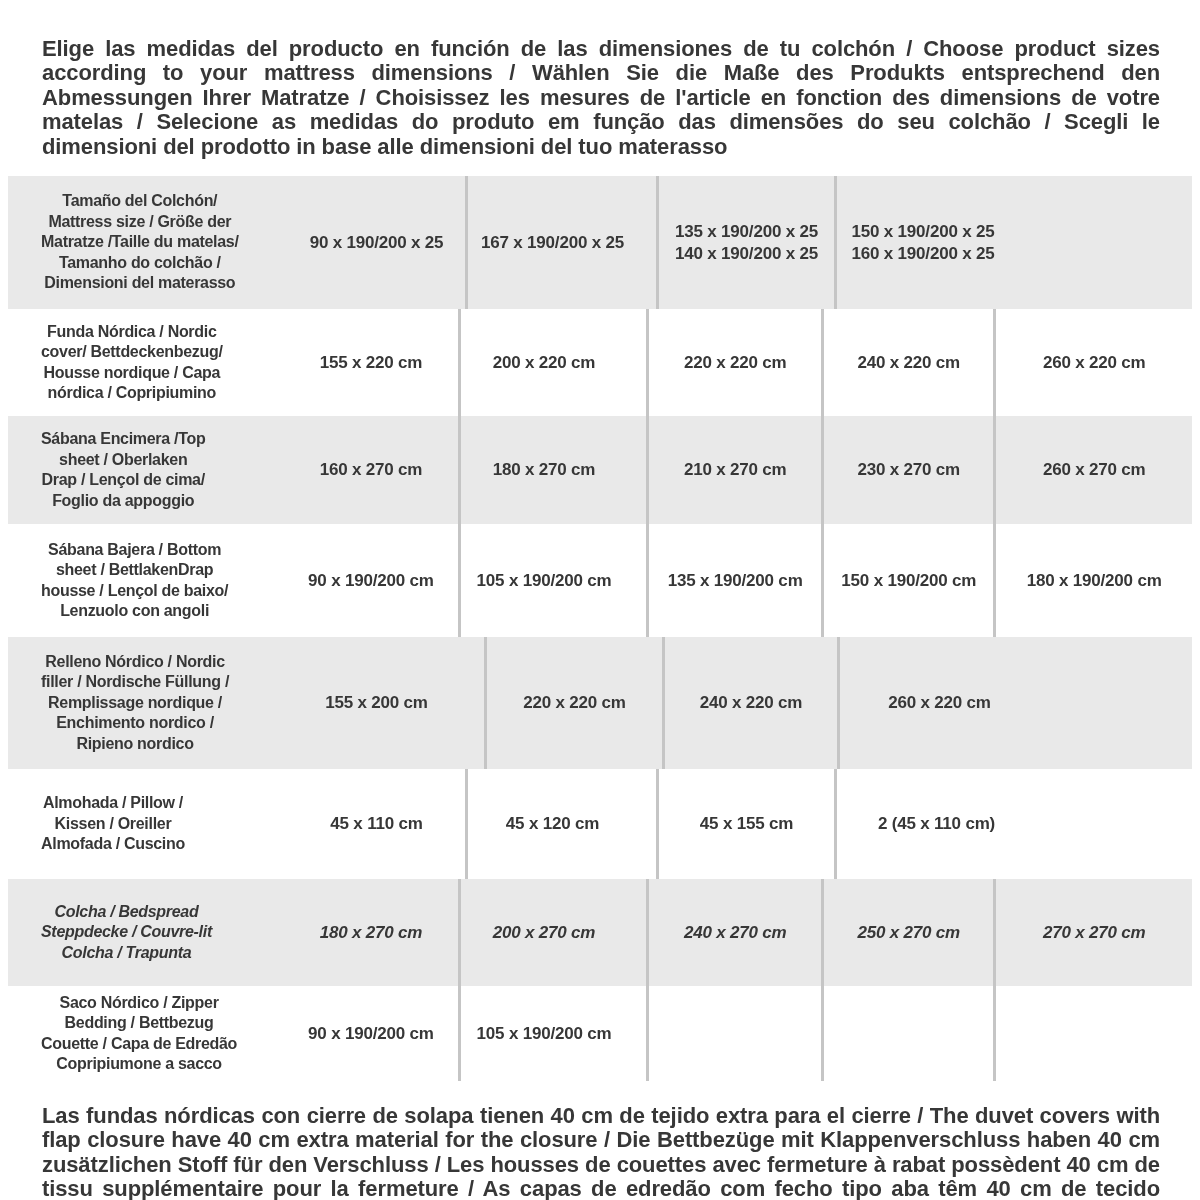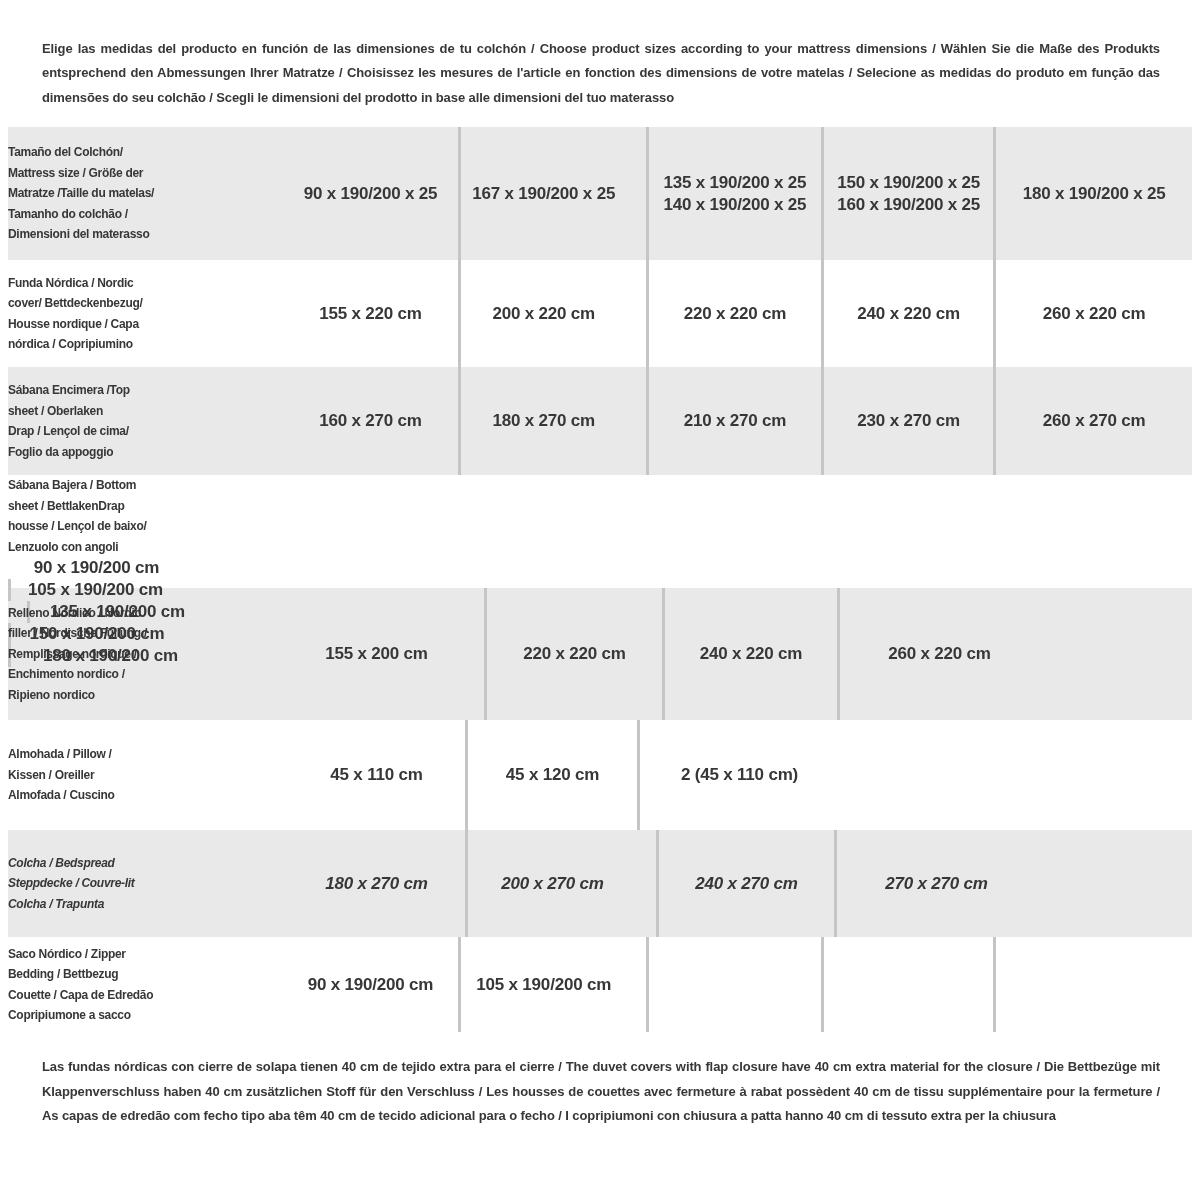--- a/index.html
+++ b/index.html
@@ -12,21 +12,21 @@
   html,body{margin:0;padding:0;}
   body{
     width:1200px;height:1200px;
     background:var(--bg);
     font-family:"Liberation Sans",sans-serif;
     color:var(--text);
     overflow:hidden;
   }
   .para{
     font-weight:bold;
-    font-size:13px;
+    font-size:22px;
     line-height:24.4px;
     text-align:justify;
     color:var(--text);
     letter-spacing:-0.1px;
   }
   .intro{margin:37px 40px 0 42px;}
   .footnote{margin:23px 40px 0 42px;}
   .size-table{
     margin:17px 8px 0 8px;
     width:1184px;
@@ -37,25 +37,26 @@
   }
   .row.shaded{background:var(--shade);}
   .cell{
     display:flex;
     align-items:center;
     font-weight:bold;
     white-space:pre-line;
   }
   .cell.label{
     width:280px;
-    font-size:12px;
+    padding-left:33px;
+    font-size:16px;
     line-height:20.5px;
     letter-spacing:-0.3px;
     justify-content:flex-start;
-    text-align:left;
+    text-align:center;
   }
   .cell.val{
     justify-content:center;
     text-align:center;
     font-size:17px;
     line-height:22px;
     letter-spacing:-0.2px;
   }
   .c0{width:177px;}
   .c1{width:172px;}
@@ -76,21 +77,20 @@
 Mattress size / Größe der
 Matratze /Taille du matelas/
 Tamanho do colchão /
 Dimensioni del materasso</div>
         <div class="cell val c0">90 x 190/200 x 25</div>
         <div class="cell val c1 bord">167 x 190/200 x 25</div>
         <div class="cell val c2 bord">135 x 190/200 x 25
 140 x 190/200 x 25</div>
         <div class="cell val c3 bord">150 x 190/200 x 25
 160 x 190/200 x 25</div>
-        <div class="cell val c4 bord">180 x 190/200 x 25</div>
       </div>
       <div class="row" style="height: 107px;">
         <div class="cell label">Funda Nórdica /  Nordic
 cover/ Bettdeckenbezug/
 Housse nordique  / Capa
 nórdica / Copripiumino</div>
         <div class="cell val c0">155 x 220 cm</div>
         <div class="cell val c1 bord">200 x 220 cm</div>
         <div class="cell val c2 bord">220 x 220 cm</div>
         <div class="cell val c3 bord">240 x 220 cm</div>
@@ -100,21 +100,21 @@
         <div class="cell label">Sábana Encimera /Top
 sheet / Oberlaken
 Drap / Lençol de cima/
 Foglio da appoggio</div>
         <div class="cell val c0">160 x 270 cm</div>
         <div class="cell val c1 bord">180 x 270 cm</div>
         <div class="cell val c2 bord">210 x 270 cm</div>
         <div class="cell val c3 bord">230 x 270 cm</div>
         <div class="cell val c4 bord">260 x 270 cm</div>
       </div>
-      <div class="row" style="height: 113px; flex-direction: column;">
+      <div class="row" style="height: 113px;">
         <div class="cell label">Sábana Bajera / Bottom
 sheet / BettlakenDrap
 housse / Lençol de baixo/
 Lenzuolo con angoli</div>
         <div class="cell val c0">90 x 190/200 cm</div>
         <div class="cell val c1 bord">105 x 190/200 cm</div>
         <div class="cell val c2 bord">135 x 190/200 cm</div>
         <div class="cell val c3 bord">150 x 190/200 cm</div>
         <div class="cell val c4 bord">180 x 190/200 cm</div>
       </div>
@@ -128,29 +128,31 @@
         <div class="cell val c2 bord">220 x 220 cm</div>
         <div class="cell val c3 bord">240 x 220 cm</div>
         <div class="cell val c4 bord">260 x 220 cm</div>
       </div>
       <div class="row" style="height: 110px;">
         <div class="cell label">Almohada  / Pillow /
 Kissen / Oreiller
 Almofada / Cuscino</div>
         <div class="cell val c0">45 x 110 cm</div>
         <div class="cell val c1 bord">45 x 120 cm</div>
+        <div class="cell val c2 bord">45 x 155 cm</div>
         <div class="cell val c4 bord">2 (45 x 110 cm)</div>
       </div>
       <div class="row shaded" style="height: 107px; font-style: italic;">
         <div class="cell label">Colcha / Bedspread
 Steppdecke / Couvre-lit
 Colcha / Trapunta</div>
         <div class="cell val c0">180 x 270 cm</div>
         <div class="cell val c1 bord">200 x 270 cm</div>
         <div class="cell val c2 bord">240 x 270 cm</div>
+        <div class="cell val c3 bord">250 x 270 cm</div>
         <div class="cell val c4 bord">270 x 270 cm</div>
       </div>
       <div class="row" style="height: 95px;">
         <div class="cell label">Saco Nórdico / Zipper
 Bedding / Bettbezug
 Couette  / Capa de Edredão
 Copripiumone a sacco</div>
         <div class="cell val c0">90 x 190/200 cm</div>
         <div class="cell val c1 bord">105 x 190/200 cm</div>
         <div class="cell val c2 bord"></div>

